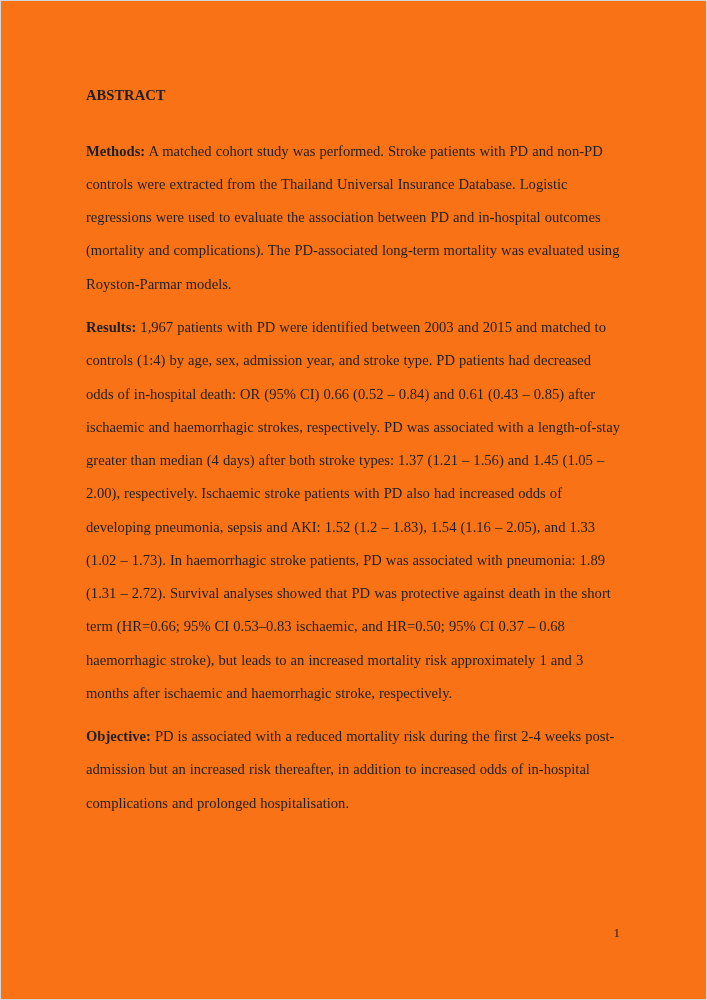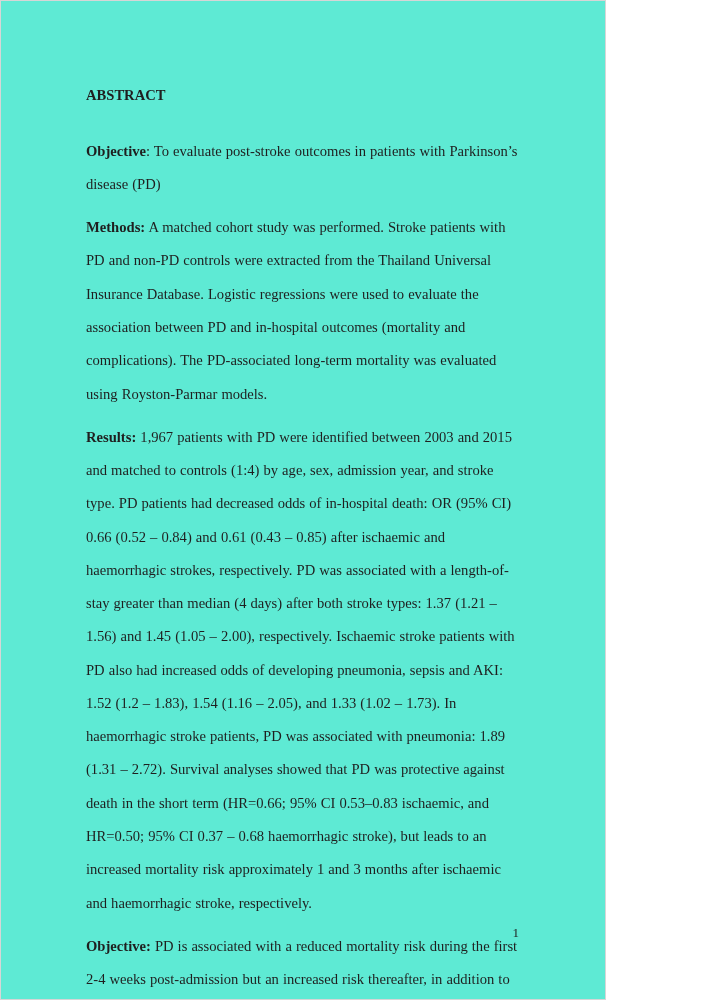--- a/index.html
+++ b/index.html
@@ -2,24 +2,24 @@
 <html><head>
 <meta charset="utf-8">
 <style>
   html, body {
     margin: 0;
     padding: 0;
     background: #ffffff;
   }
   .page {
     position: relative;
-    width: 606px;
+    width: 707px;
     height: 1000px;
     box-sizing: border-box;
-    background: #5eead4;
+    background: #f97316;
     border: 1px solid #d6d6d6;
     padding: 78px 86px 0 85px;
     font-family: "Liberation Serif", serif;
     font-size: 14.6px;
     color: #1f1f1f;
   }
   .heading {
     font-size: 14.6px;
     font-weight: bold;
     margin: 0 0 23px 0;
@@ -42,21 +42,20 @@
     color: #1f1f1f;
   }
 </style>
 </head>
 <body>
 
 <div class="page">
 
   <h1 class="heading">ABSTRACT</h1>
 
-  <p class="para"><strong class="lead">Objective</strong><span>: To evaluate post-stroke outcomes in patients with Parkinson’s disease (PD)</span></p>
 
   <p class="para"><strong class="lead">Methods:</strong><span> A matched cohort study was performed. Stroke patients with PD and non-PD controls were extracted from the Thailand Universal Insurance Database. Logistic regressions were used to evaluate the association between PD and in-hospital outcomes (mortality and complications). The PD-associated long-term mortality was evaluated using Royston-Parmar models.</span></p>
 
   <p class="para"><strong class="lead">Results:</strong><span> 1,967 patients with PD were identified between 2003 and 2015 and matched to controls (1:4) by age, sex, admission year, and stroke type. PD patients had decreased odds of in-hospital death: OR (95% CI) 0.66 (0.52 – 0.84) and 0.61 (0.43 – 0.85) after ischaemic and haemorrhagic strokes, respectively. PD was associated with a length-of-stay greater than median (4 days) after both stroke types: 1.37 (1.21 – 1.56) and 1.45 (1.05 – 2.00), respectively. Ischaemic stroke patients with PD also had increased odds of developing pneumonia, sepsis and AKI: 1.52 (1.2 – 1.83), 1.54 (1.16 – 2.05), and 1.33 (1.02 – 1.73). In haemorrhagic stroke patients, PD was associated with pneumonia: 1.89 (1.31 – 2.72). Survival analyses showed that PD was protective against death in the short term (HR=0.66; 95% CI 0.53–0.83 ischaemic, and HR=0.50; 95% CI 0.37 – 0.68 haemorrhagic stroke), but leads to an increased mortality risk approximately 1 and 3 months after ischaemic and haemorrhagic stroke, respectively.</span></p>
 
   <p class="para"><strong class="lead">Objective:</strong><span> PD is associated with a reduced mortality risk during the first 2-4 weeks post-admission but an increased risk thereafter, in addition to increased odds of in-hospital complications and prolonged hospitalisation.</span></p>
 
   <div class="page-number">1</div>
 
 </div>

